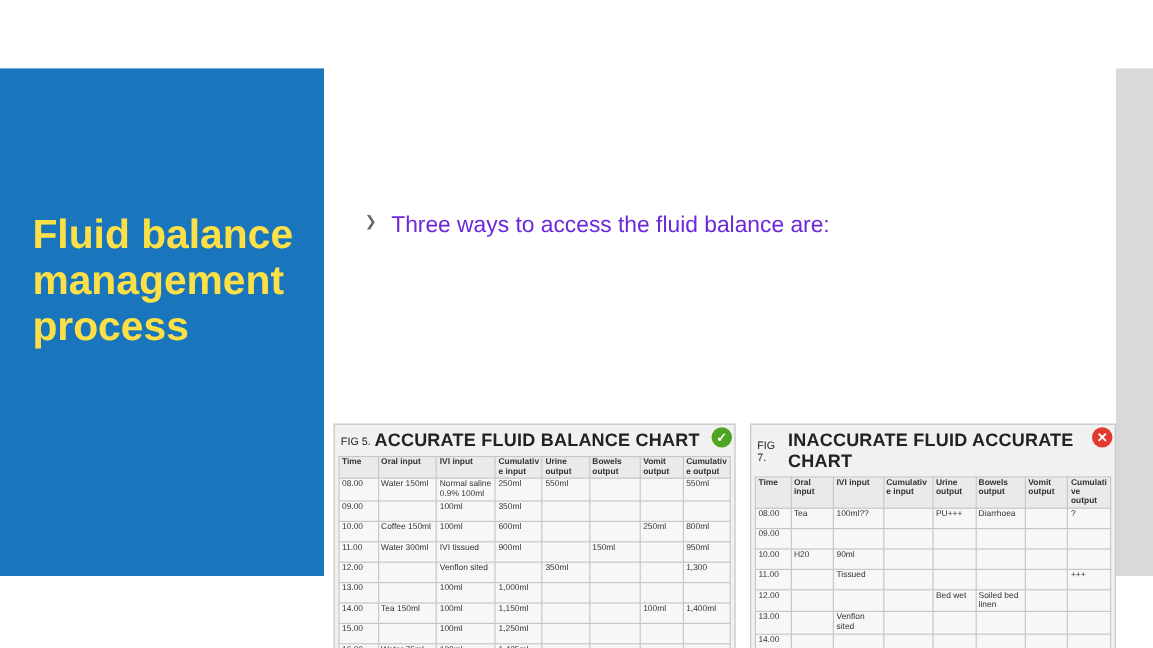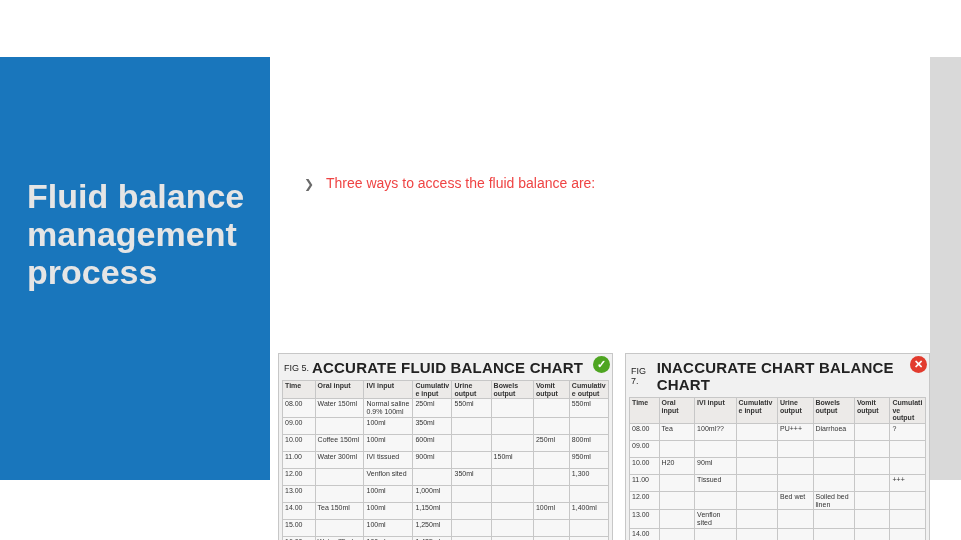--- a/index.html
+++ b/index.html
@@ -11,42 +11,42 @@
     color: #222;
   }
   .slide {
     position: absolute; left: 0; top: 57px;
     width: 961px; height: 423px;
   }
   .blue-panel {
     position: absolute; left: 0; top: 0;
     width: 270px; height: 423px;
     background: #1976bc;
-    color: #e5e5e5;
+    color: #fde047;
     padding: 120px 18px 0 27px;
   }
   .blue-panel h1 {
     font-size: 34px; font-weight: 700; line-height: 1.12;
     font-family: "Segoe UI", Verdana, sans-serif;
   }
   .right-band {
     position: absolute; right: 0; top: 0;
     width: 31px; height: 423px;
     background: #d9d9d9;
   }
   .content {
     position: absolute; left: 296px; top: 115px;
     width: 620px;
   }
   .content ul { list-style: none; }
   .content li {
-    font-size: 14px; line-height: 1.7;
+    font-size: 19px; line-height: 1.7;
     padding-left: 30px; position: relative;
     font-family: Verdana, Geneva, sans-serif;
-    color: #ef4444;
+    color: #6d28d9;
   }
   .content li::before {
     content: "❯"; position: absolute; left: 8px; top: 2px;
     font-size: 12px; color: #6a6a6a;
   }
   .figs {
     position: absolute; left: 278px; top: 296px;
     width: 655px; display: flex; gap: 12px;
   }
   .fig {
@@ -229,21 +229,21 @@
           </tbody>
       </table>
     </div>
 
     <div class="fig fig4">
       <div class="icon-badge bad">
           <span>✕</span>
         </div>
       <div class="fig-head">
         <span class="fig-label">FIG 7.</span>
-        <span class="fig-title">INACCURATE CHART BALANCE CHART</span>
+        <span class="fig-title">INACCURATE FLUID ACCURATE CHART</span>
       </div>
       <table class="t4">
         <colgroup>
             <col class="c1">
             <col class="c2">
             <col class="c3">
             <col class="c4">
             <col class="c5">
             <col class="c6">
             <col class="c7">

